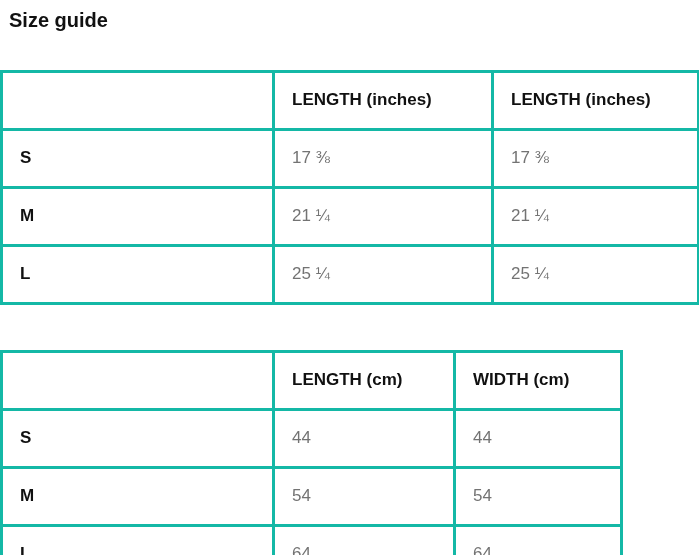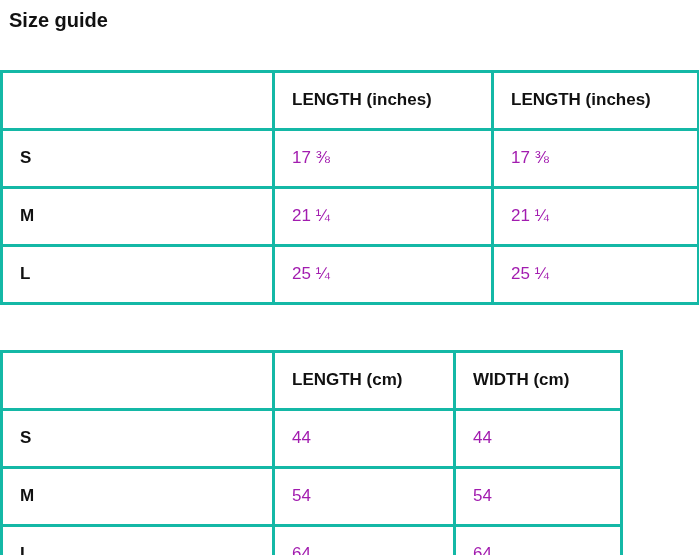--- a/index.html
+++ b/index.html
@@ -55,21 +55,21 @@
   table.size-table th {
     font-weight: 700;
     color: #111111;
   }
   table.size-table td.size-cell {
     font-weight: 700;
     color: #111111;
   }
   table.size-table td.value-cell {
     font-weight: 400;
-    color: #a21caf;
+    color: #737373;
   }
 </style>
 </head>
 <body>
 
 <div class="page">
 
   <h2 class="size-guide-title">Size guide</h2>
 
   <table class="size-table t-inches">

